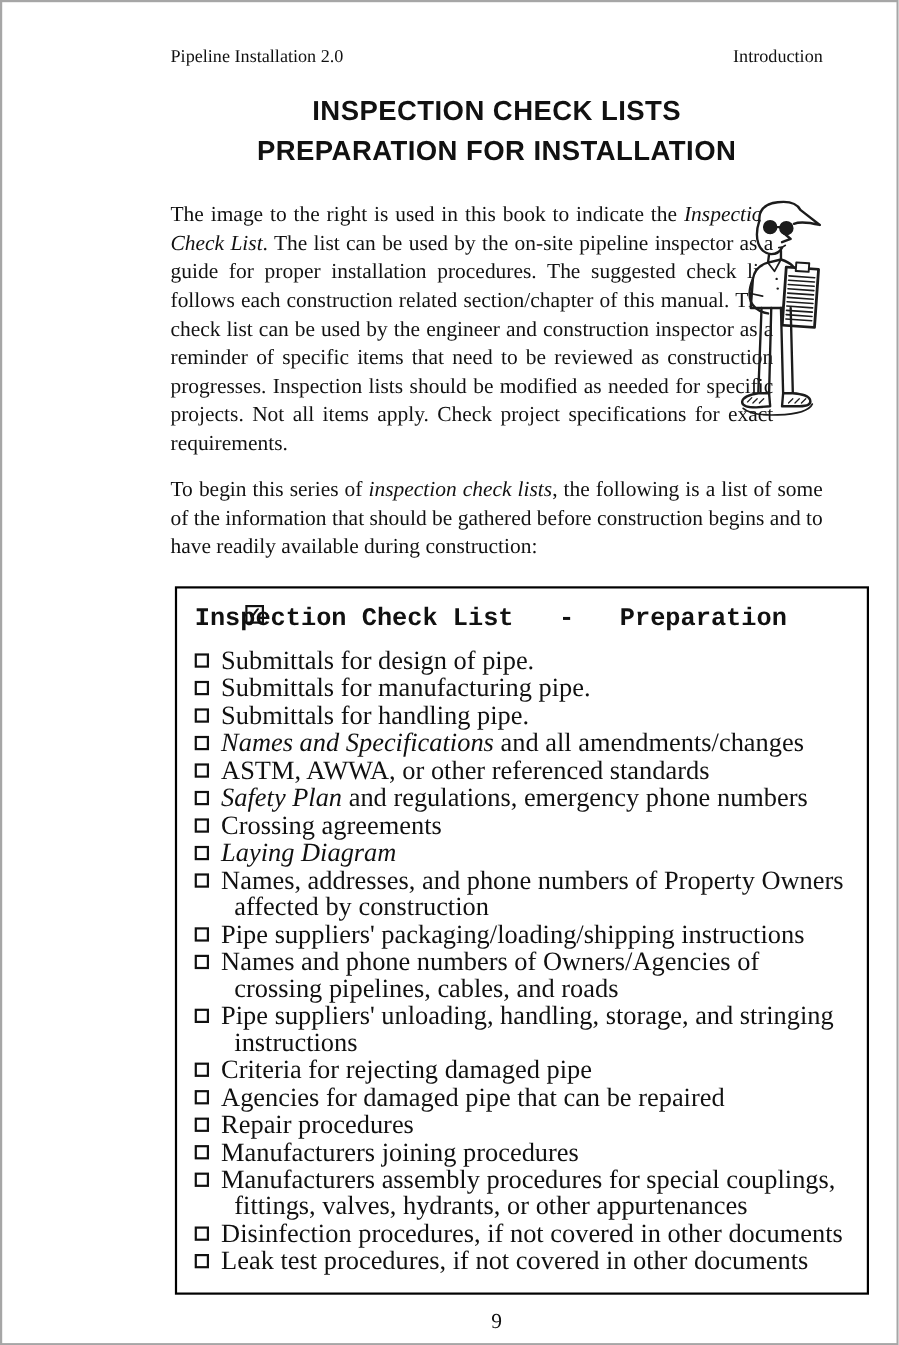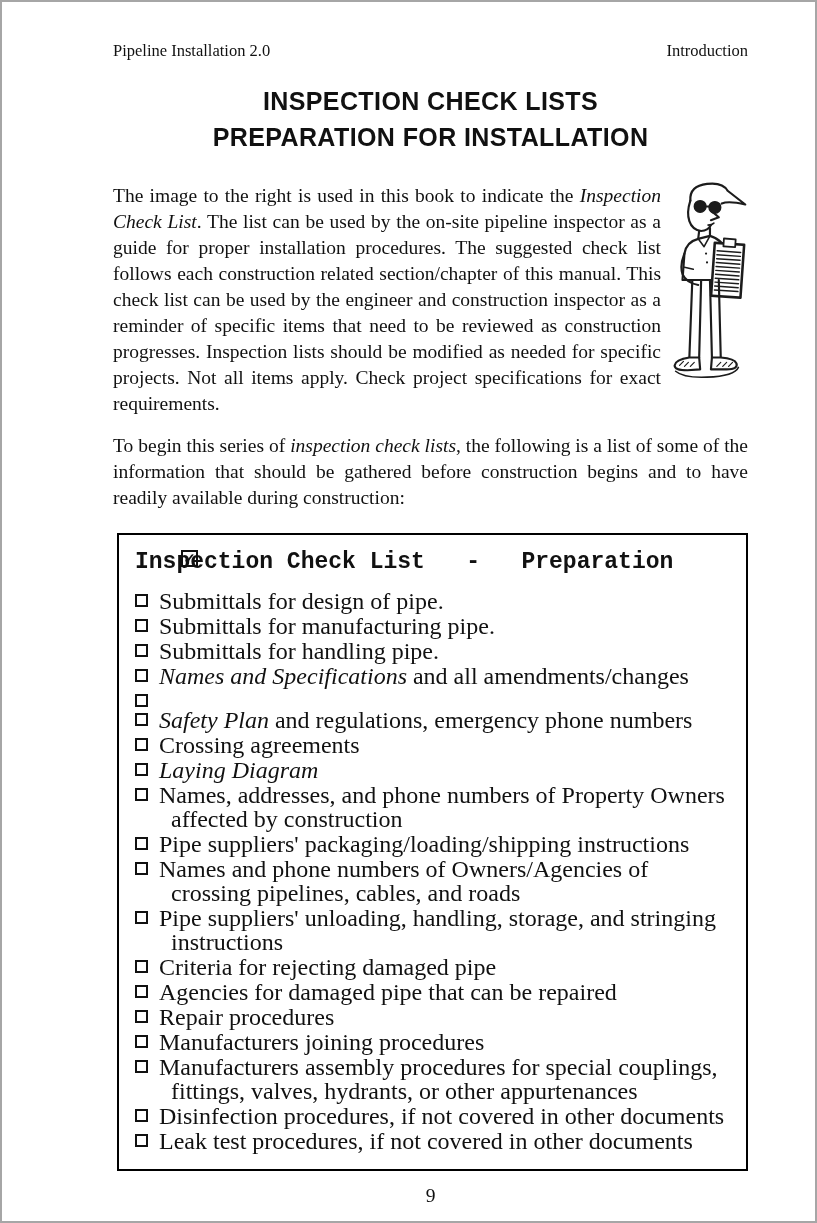--- a/index.html
+++ b/index.html
@@ -1,20 +1,20 @@
 <!DOCTYPE html>
 <html><head>
 <meta charset="utf-8">
 <style>
   html,body { margin:0; padding:0; background:#e8e8e8; }
   .page {
     width:817px; height:1223px; box-sizing:border-box;
     background:#ffffff; border:2px solid #a6a6a6;
     position:relative; overflow:hidden;
-    font-family:"Liberation Serif", serif; color:#111;
+    font-family:"Liberation Serif", serif; color:#111;padding-left:42px;
   }
   .content { padding:38px 67px 0 111px; }
 
   .doc-header { display:flex; justify-content:space-between; font-size:16.5px; line-height:21px; }
 
   .doc-title {
     text-align:center; margin-top:22px;
     font-family:"Liberation Sans", sans-serif; font-weight:bold;
     font-size:25px; line-height:36px; letter-spacing:0.4px;
   }
@@ -153,20 +153,21 @@
           <div class="item">
     <span class="item-cb"></span>
     <span class="item-text">Submittals for handling pipe.</span>
   </div>
           <div class="item">
     <span class="item-cb"></span>
     <span class="item-text"><i>Names and Specifications</i> and all amendments/changes</span>
   </div>
           <div class="item">
     <span class="item-cb"></span>
+    <span class="item-text">ASTM, AWWA, or other referenced standards</span>
   </div>
           <div class="item">
     <span class="item-cb"></span>
     <span class="item-text"><i>Safety Plan</i> and regulations, emergency phone numbers</span>
   </div>
           <div class="item">
     <span class="item-cb"></span>
     <span class="item-text">Crossing agreements</span>
   </div>
           <div class="item">

